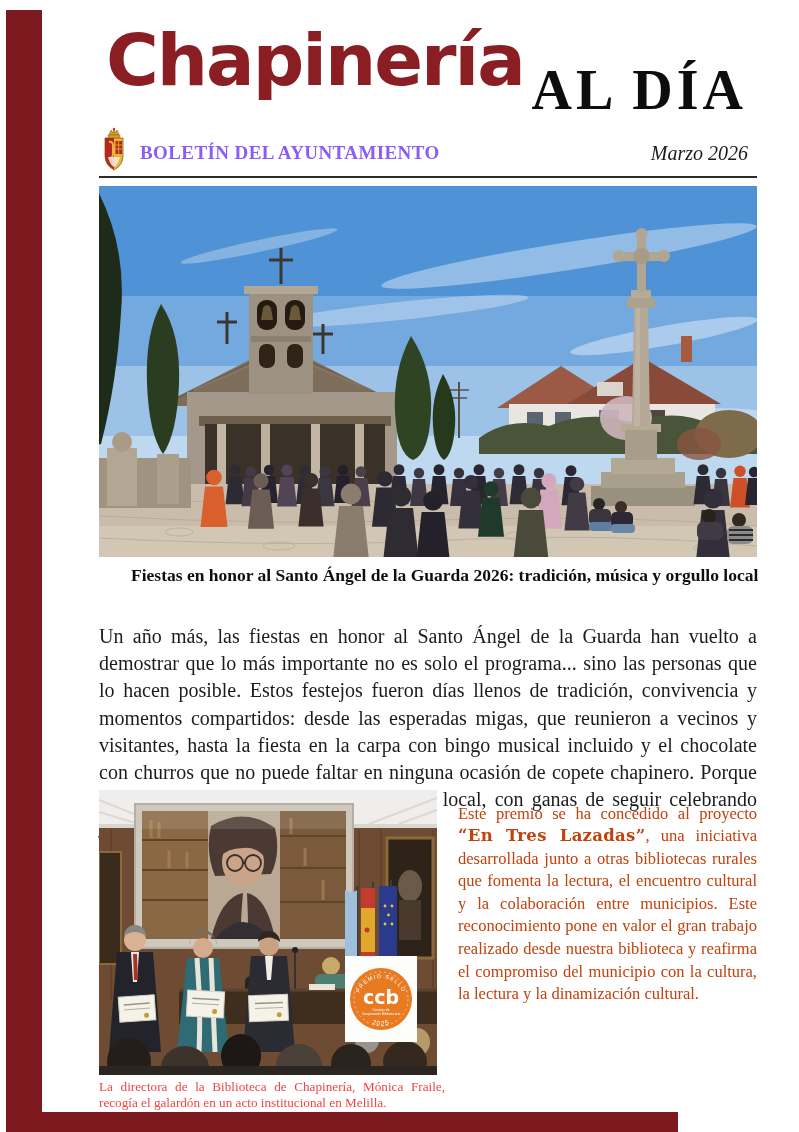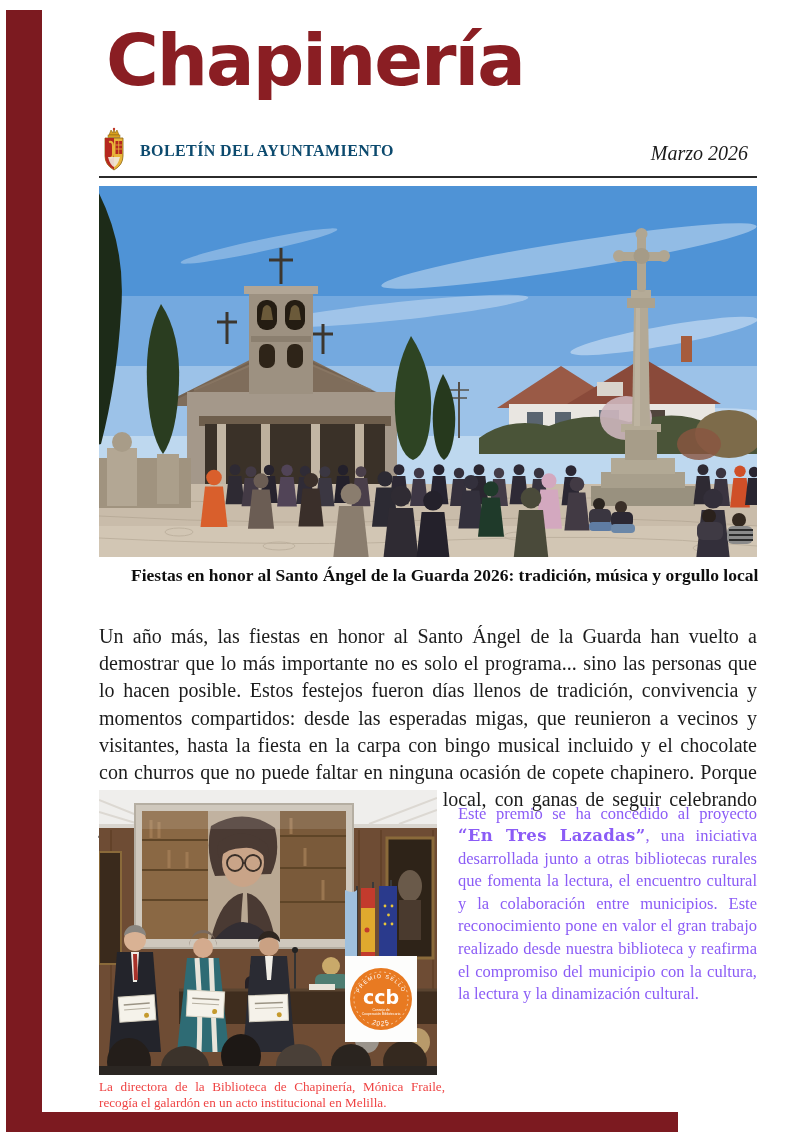--- a/index.html
+++ b/index.html
@@ -5,46 +5,47 @@
   html,body{margin:0;padding:0;background:#e9e9e9;}
   #page{position:relative;width:799px;height:1132px;background:#ffffff;margin:0 auto;overflow:hidden;
         font-family:"Liberation Serif",serif;color:#1a1a1a;}
   .redbar-v{position:absolute;left:6px;top:10px;width:36px;height:1122px;background:#7c1a20;}
   .redbar-h{position:absolute;left:6px;bottom:0;width:672px;height:20px;background:#7c1a20;}
   .masthead-title{position:absolute;left:106px;top:10px;font-family:"DejaVu Sans",sans-serif;
         font-weight:bold;font-size:72px;line-height:100px;letter-spacing:-2px;color:#8a1e23;}
   .masthead-sub{position:absolute;right:52px;top:62px;font-family:"Liberation Serif",serif;
         font-weight:bold;font-size:56px;line-height:1;letter-spacing:4px;color:#0d0d0d;}
   .crest{position:absolute;left:99px;top:126px;width:30px;height:47px;}
-  .tagline{position:absolute;left:140px;top:142px;font-weight:bold;font-size:16px;letter-spacing:.4px;color:#0c4a6e;text-align:center;}
+  .tagline{position:absolute;left:140px;top:142px;font-weight:bold;font-size:19px;letter-spacing:.4px;color:#8b5cf6;text-align:center;}
   .issue-date{position:absolute;right:51px;top:142px;font-style:italic;font-size:20px;color:#1a1a1a;text-align:center;}
   .rule{position:absolute;left:99px;top:176px;width:658px;height:2px;background:#2b2b2b;}
   .photo-main{position:absolute;left:99px;top:186px;width:658px;height:371px;}
   .headline-1{position:absolute;left:99px;top:562px;width:658px;font-weight:bold;font-size:17.5px;
         line-height:1.55;text-align:justify;color:#0e0e0e;margin-left:32px;}
   .body-1{position:absolute;left:99px;top:623px;width:658px;font-size:20px;line-height:1.36;
         text-align:justify;color:#1c1c1c;}
   .photo-lib{position:absolute;left:99px;top:790px;width:338px;height:285px;}
   .caption{position:absolute;left:99px;top:1079px;width:346px;font-size:13.2px;line-height:1.18;
         text-align:justify;color:#ef4444;}
   .col-right{position:absolute;left:458px;top:786px;width:299px;}
   .headline-2{font-weight:bold;font-size:18px;line-height:1.6;color:#0e0e0e;margin:0 0 14px 0;}
-  .body-2{font-size:16.5px;line-height:1.37;text-align:justify;color:#8b5cf6;}
+  .body-2{font-size:16.5px;line-height:1.37;text-align:justify;color:#c2410c;}
   .bold-slab{font-family:"DejaVu Serif",serif;font-weight:bold;letter-spacing:.3px;}
   svg{display:block;}
 </style>
 </head>
 <body>
 
 <div id="page">
 
   <div class="redbar-v"></div>
   <div class="redbar-h"></div>
 
   <div class="masthead-title">Chapinería</div>
+  <div class="masthead-sub">AL DÍA</div>
 
   <div class="crest">
     <svg viewBox="0 0 30 47" width="30" height="47">
       <path d="M10,9 l2,-5 2,3 1,-5 1,5 2,-3 2,5 z" fill="#d9a11f" stroke="#8a6310" stroke-width="0.6"></path>
       <circle cx="15" cy="3" r="1.2" fill="#c0392b"></circle>
       <rect x="9" y="9" width="12" height="2.4" fill="#d9a11f" stroke="#8a6310" stroke-width="0.5"></rect>
       <path d="M6,12 h18 v18 q0,9 -9,14 q-9,-5 -9,-14 z" fill="#e8b53a" stroke="#8a6310" stroke-width="0.8"></path>
       <path d="M6,12 h9 v31.5 q-9,-5 -9,-13.5 z" fill="#b5281e"></path>
       <path d="M10,16 q4,-1 4,4 v8 q0,4 -3,4" fill="none" stroke="#e8b53a" stroke-width="2"></path>
       <rect x="16.5" y="15" width="6.5" height="13" fill="#b5281e"></rect>

